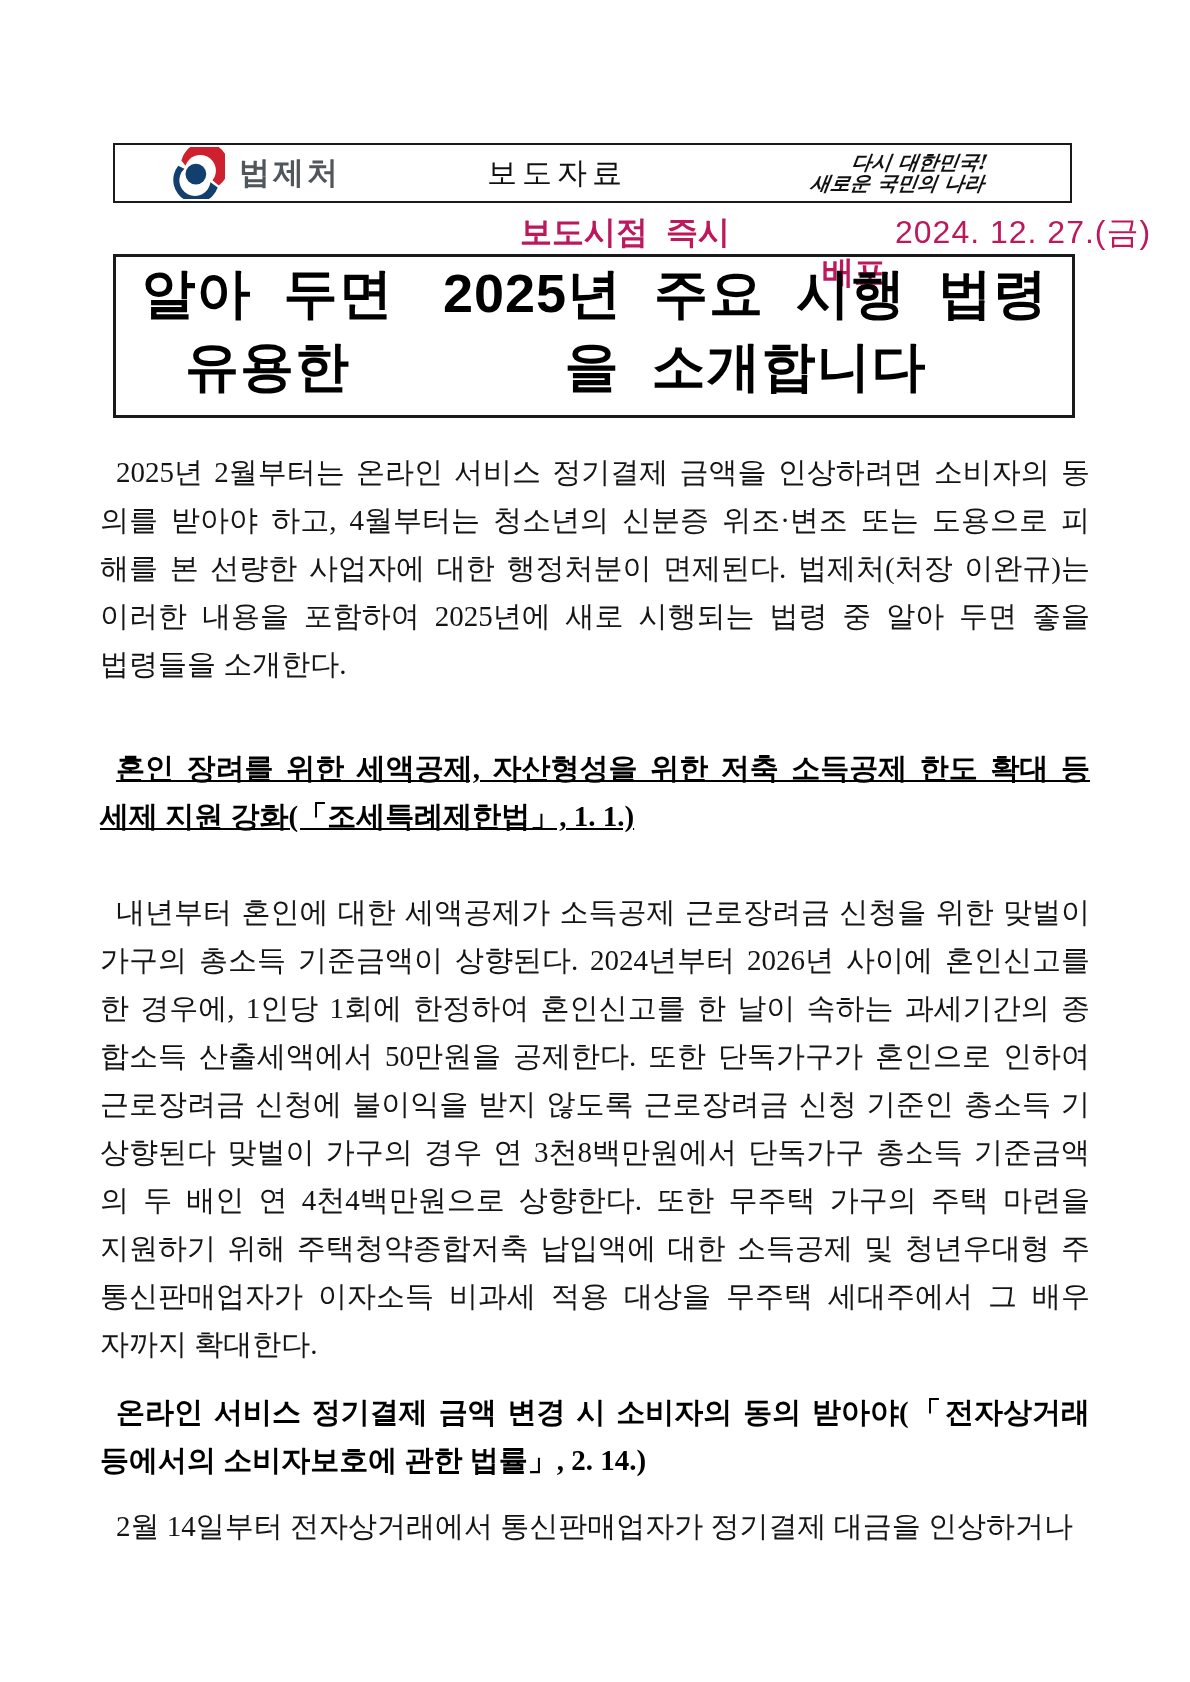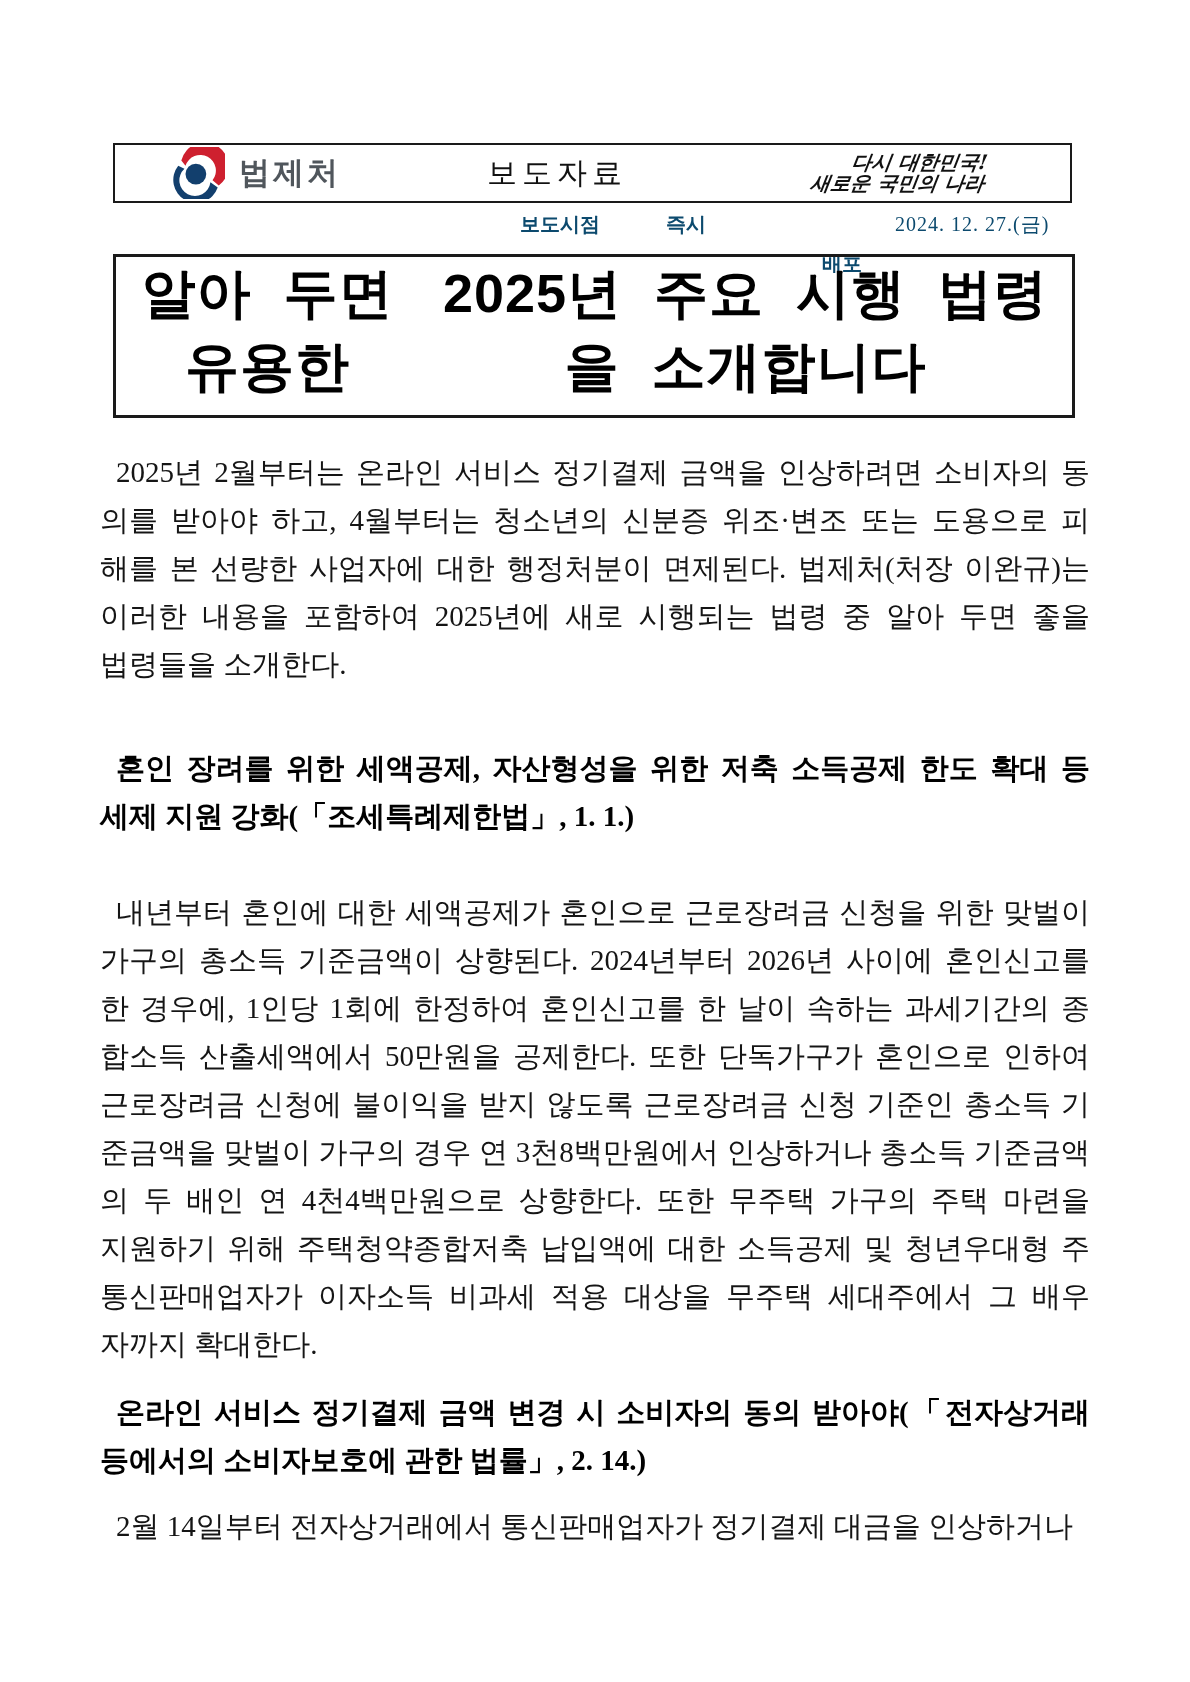--- a/index.html
+++ b/index.html
@@ -42,21 +42,21 @@
     display:flex; flex-direction:column; justify-content:center;
     text-align:right;
     font-family:"DejaVu Serif", serif;
     font-style:italic; font-weight:700;
     font-size:20px; line-height:21px; color:#111;
     transform:skewX(-8deg);
   }
   
   .meta-row {
     position:absolute; left:113px; top:211px; width:959px; height:32px;
-    font-family:Liberation Serif, serif; font-size:20px; color:#0c4a6e;
+    font-family:Liberation Sans, sans-serif; font-size:32px; color:#be185d;
   }
   .meta-row span { position:absolute; top:0; white-space:nowrap; }
   .m-release-label   { left:407px; font-weight:700; }
   .m-release-value   { left:553px; font-weight:700; }
   .m-dist-label      { left:709px; font-weight:700;margin-top:40px; }
   .m-dist-value      { left:782px; font-weight:500; letter-spacing:1px; }
   
   .title-box {
     position:absolute; left:113px; top:254px;
     width:962px; height:164px;
@@ -67,21 +67,21 @@
     font-weight:800; font-size:54px; line-height:73px;
     letter-spacing:1px; word-spacing:16px; color:#000;
   }
   
   .body-text {
     position:absolute; left:100px; top:448px; width:990px;
     font-size:29px; line-height:48px; color:#151515;
   }
   .para { margin-bottom:56px; }
   .para.p1 { margin-bottom:56px; }
-  .para.h1 { margin-bottom:48px; }
+  .para.h1 { margin-bottom:48px;text-decoration:underline; }
   .para.p2 { margin-bottom:20px; }
   .para.h2 { margin-bottom:18px;margin-top:12px; }
   .para.p3 { margin-bottom:0; }
   .para.heading { font-weight:700; color:#000; }
   .line {
     text-align:justify;
     text-align-last:justify;
     white-space:normal;
   }
   .para .line:first-child { text-indent:16px; }
@@ -126,26 +126,26 @@
         <div class="line">의를 받아야 하고, 4월부터는 청소년의 신분증 위조·변조 또는 도용으로 피</div>
         <div class="line">해를 본 선량한 사업자에 대한 행정처분이 면제된다. 법제처(처장 이완규)는</div>
         <div class="line">이러한 내용을 포함하여 2025년에 새로 시행되는 법령 중 알아 두면 좋을</div>
         <div class="line">법령들을 소개한다.</div>
       </div>
     <div class="para h1 heading">
         <div class="line">혼인 장려를 위한 세액공제, 자산형성을 위한 저축 소득공제 한도 확대 등</div>
         <div class="line">세제 지원 강화(「조세특례제한법」, 1. 1.)</div>
       </div>
     <div class="para p2">
-        <div class="line">내년부터 혼인에 대한 세액공제가 혼인으로 근로장려금 신청을 위한 맞벌이</div>
+        <div class="line">내년부터 혼인에 대한 세액공제가 소득공제 근로장려금 신청을 위한 맞벌이</div>
         <div class="line">가구의 총소득 기준금액이 상향된다. 2024년부터 2026년 사이에 혼인신고를</div>
         <div class="line">한 경우에, 1인당 1회에 한정하여 혼인신고를 한 날이 속하는 과세기간의 종</div>
         <div class="line">합소득 산출세액에서 50만원을 공제한다. 또한 단독가구가 혼인으로 인하여</div>
         <div class="line">근로장려금 신청에 불이익을 받지 않도록 근로장려금 신청 기준인 총소득 기</div>
-        <div class="line">준금액을 맞벌이 가구의 경우 연 3천8백만원에서 인상하거나 총소득 기준금액</div>
+        <div class="line">상향된다 맞벌이 가구의 경우 연 3천8백만원에서 단독가구 총소득 기준금액</div>
         <div class="line">의 두 배인 연 4천4백만원으로 상향한다. 또한 무주택 가구의 주택 마련을</div>
         <div class="line">지원하기 위해 주택청약종합저축 납입액에 대한 소득공제 및 청년우대형 주</div>
         <div class="line">통신판매업자가 이자소득 비과세 적용 대상을 무주택 세대주에서 그 배우</div>
         <div class="line">자까지 확대한다.</div>
       </div>
     <div class="para h2 heading">
         <div class="line">온라인 서비스 정기결제 금액 변경 시 소비자의 동의 받아야(「전자상거래</div>
         <div class="line">등에서의 소비자보호에 관한 법률」, 2. 14.)</div>
       </div>
     <div class="para p3">

